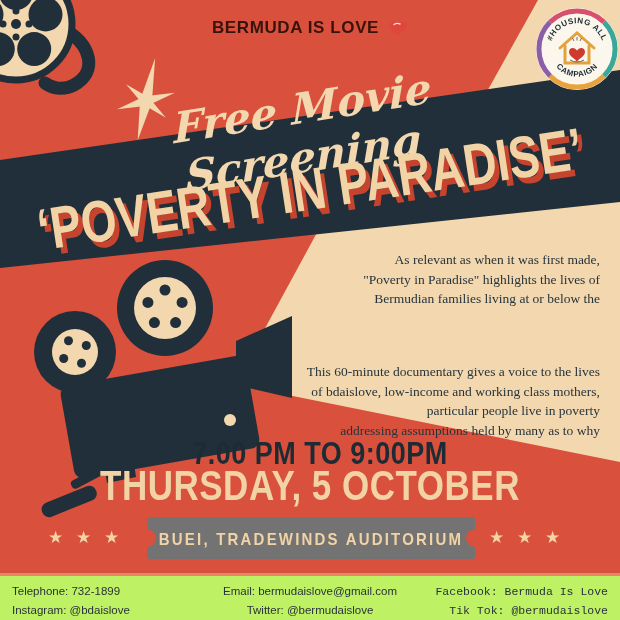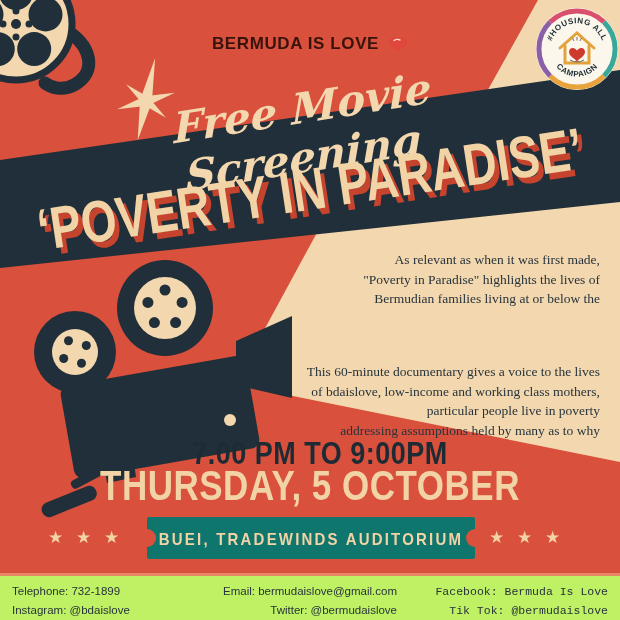--- a/index.html
+++ b/index.html
@@ -1,20 +1,20 @@
 <!DOCTYPE html>
 <html><head>
 <meta charset="utf-8">
 <style>
   html,body{margin:0;padding:0;background:#888;}
   #poster{position:relative;width:620px;height:620px;overflow:hidden;background:#d9503c;
           font-family:"Liberation Sans",sans-serif;}
   #bg{position:absolute;left:0;top:0;width:620px;height:620px;}
 
-  .brand-row{position:absolute;left:0;top:34px;width:620px;display:flex;align-items:center;
+  .brand-row{position:absolute;left:0;top:18px;width:620px;display:flex;align-items:center;
              justify-content:center;gap:9px;}
   .brand-text{font-weight:bold;font-size:17px;letter-spacing:.6px;color:#38130c;}
 
   .script-line{position:absolute;left:48px;top:84px;width:510px;text-align:center;
                transform:rotate(-9deg);color:#f3d7ae;
                font-family:"DejaVu Serif",serif;font-style:italic;font-weight:bold;font-size:42px;}
   .script-inner{display:inline-block;transform:skewX(-8deg);}
 
   .title-line{position:absolute;left:-12px;top:166px;width:644px;text-align:center;
               transform:rotate(-8.6deg);}
@@ -27,36 +27,36 @@
   .para-1{top:250px;}
   .para-2{top:362px;}
 
   .time-line{position:absolute;left:100px;top:438px;width:440px;text-align:center;}
   .time-inner{display:inline-block;transform:scaleY(1.18);font-weight:bold;font-size:27px;
               color:#1d2b34;letter-spacing:.5px;}
   .date-line{position:absolute;left:85px;top:466px;width:450px;text-align:center;}
   .date-inner{display:inline-block;transform:scaleY(1.2);font-weight:bold;font-size:35px;
               color:#f2d3a6;letter-spacing:.5px;}
 
-  .ticket{position:absolute;left:147px;top:517px;width:328px;height:42px;background:#0f766e;
+  .ticket{position:absolute;left:147px;top:517px;width:328px;height:42px;background:#737373;
           border-radius:2px;display:flex;align-items:center;justify-content:center;}
   .ticket-label{color:#f2d3a6;font-weight:bold;font-size:15px;letter-spacing:2.2px;
                 transform:scaleY(1.1);}
   .notch{position:absolute;width:18px;height:18px;border-radius:50%;background:#d9503c;top:12px;}
   .notch-l{left:-9px;} .notch-r{right:-9px;}
 
   .stars{position:absolute;top:527px;color:#f2d3a6;font-size:17px;letter-spacing:4px;
          white-space:nowrap;}
   .stars-l{left:48px;} .stars-r{left:489px;}
 
   .footer{position:absolute;left:0;bottom:0;width:620px;height:44px;background:#bef264;
           border-top:3px solid #e78768;font-size:11.5px;color:#29323a;}
   .fcol{position:absolute;top:6px;line-height:19px;}
   .fcol-left{left:12px;text-align:left;}
-  .fcol-center{left:50%;transform:translateX(-50%);text-align:right;}
+  .fcol-center{left:50%;transform:translateX(-50%);text-align:center;}
   .fcol-right{right:12px;text-align:right;font-family:Liberation Mono, monospace;}
 
   .badge-arc-text{font-family:"Liberation Sans",sans-serif;font-weight:bold;font-size:8px;
                   letter-spacing:.6px;fill:#1d2b34;}
 </style>
 </head>
 <body>
 
 <div id="poster">
 

